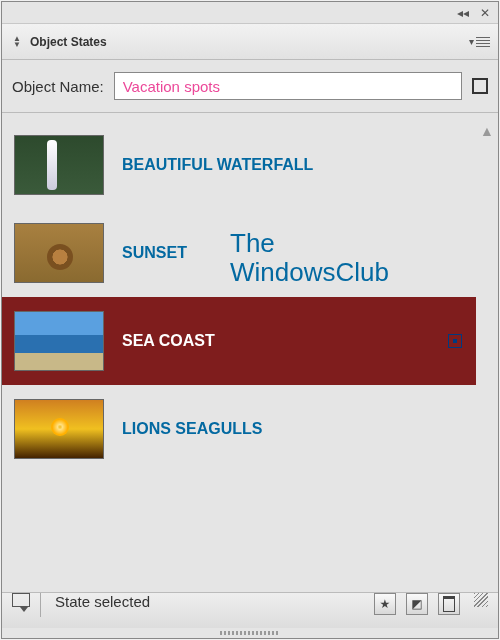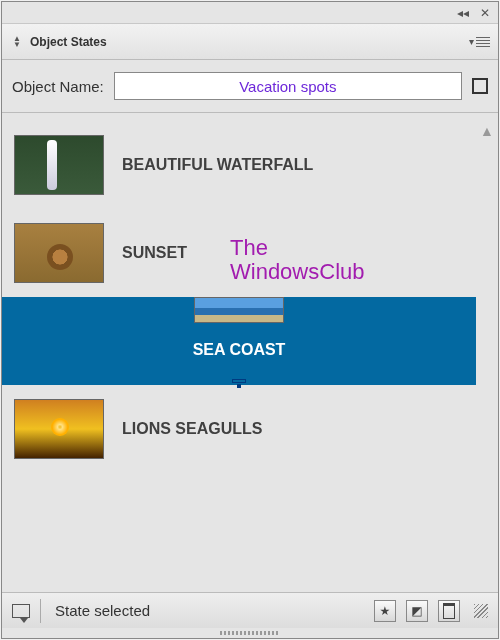--- a/index.html
+++ b/index.html
@@ -50,85 +50,83 @@
   border-bottom: 1px solid #bbb;
 }
 .name-label { font-size: 15px; color:#333; }
 .name-input {
   flex:1;
   height: 28px;
   border: 1px solid #888;
   padding: 0 8px;
   font-size: 15px;
   background:#fff;
-  color:#6d28d9;
-  text-align:center;
+  color:#ec4899;
 }
 .box-icon { width:16px; height:16px; border:2px solid #333; }
 .states-container { display:flex; flex:1; overflow:hidden; }
 .states-list {
   flex:1;
   overflow-y:auto;
   padding: 8px 0;
   background:#e5e5e5;
 }
 .scroll-gutter { width:22px; display:flex; flex-direction:column; align-items:center; padding-top:10px;}
 .scroll-gutter .up { color:#999; font-size:14px; cursor:pointer;}
 .state-item {
   display:flex;
   align-items:center;
   height: 88px;
   padding: 0 12px;
   gap: 18px;
   cursor:pointer;
 }
 .state-item.selected {
-  background: #0369a1;
+  background: #7f1d1d;
   color: #fff;
-  flex-direction: column;
 }
 .thumb {
   width: 90px;
   height: 60px;
   border: 1px solid #666;
   background:#888;
   position:relative;
   overflow:hidden;
 }
 .thumb.waterfall { background: linear-gradient(#2d4a2d, #3a5a3a); }
 .thumb.waterfall::after { content:""; position:absolute; left:32px; top:4px; width:10px; height:50px; background:linear-gradient(#fff,#ccd); border-radius:4px;}
 .thumb.lions { background: linear-gradient(#a88040, #8a6a30); }
 .thumb.lions::after { content:""; position:absolute; left:32px; top:20px; width:26px; height:26px; background:radial-gradient(circle,#b88040 40%, #7a5020 42%); border-radius:50%;}
 .thumb.sea { background: linear-gradient(#5aa0e0 0%, #5aa0e0 40%, #2a70b0 40%, #2a70b0 70%, #c8b888 70%);}
 .thumb.sunset { background: linear-gradient(#d08020 0%, #f0c020 50%, #442200 100%);}
 .thumb.sunset::after { content:""; position:absolute; left:36px; top:18px; width:18px; height:18px; background:radial-gradient(circle,#fff0 0%,#ffe080 20%,#ffb000 60%); border-radius:50%;}
-.state-label { font-weight:bold; font-size:16px; color:#404040; flex:1;}
+.state-label { font-weight:bold; font-size:16px; color:#0369a1; flex:1;}
 .state-item.selected .state-label { color:#fff; }
 .transform-icon { width:18px; height:18px; position:relative; }
 .transform-icon::before { content:""; position:absolute; inset:2px; border:1px solid #003a80; transform:rotate(0deg);}
 .transform-icon::after { content:""; position:absolute; width:4px; height:4px; background:#003a80; left:7px; top:7px;}
 .footer {
   height: 36px;
   border-top: 1px solid #bbb;
   background: linear-gradient(#eee,#ddd);
   display:flex;
-  align-items:center;
+  align-items:flex-start;
   padding: 0 10px;
   gap: 10px;
 }
 .footer .preview { width:18px; height:14px; border:1px solid #555; position:relative; cursor:pointer;}
 .footer .preview::after { content:""; position:absolute; left:7px; bottom:-6px; border-left:4px solid transparent; border-right:4px solid transparent; border-top:5px solid #555;}
 .footer .divider { width:1px; height:24px; background:#aaa;}
 .footer .status { flex:1; font-size:15px; color:#333; padding-left:4px;}
 .footer .btn { width:22px; height:22px; border:1px solid #888; background:linear-gradient(#fafafa,#d8d8d8); display:flex; align-items:center; justify-content:center; cursor:pointer; font-size:12px; color:#444;}
 .footer .trash::before { content:""; width:10px; height:12px; border:1px solid #444; border-top:3px solid #444; display:block;}
 .footer .resize { width:14px; height:14px; background: repeating-linear-gradient(135deg,#888,#888 1px,transparent 1px,transparent 3px); margin-left:4px; cursor:nwse-resize;}
 .drag-grip { height:10px; display:flex; justify-content:center; align-items:center;}
 .drag-grip span { width:60px; height:4px; background: repeating-linear-gradient(90deg,#999,#999 2px,transparent 2px,transparent 4px);}
-.wm { position:absolute; top:236px; left:230px; color:#a21caf; font-size:22px; font-weight:400; line-height:1.1; pointer-events:none; user-select:none;}
+.wm { position:absolute; top:229px; left:230px; color:#0369a1; font-size:26px; font-weight:400; line-height:1.1; pointer-events:none; user-select:none;}
 </style>
 </head>
 <body>
 
 <div class="panel">
 
   <div class="titlebar-top">
     <span class="ctrl">◂◂</span>
     <span class="ctrl">✕</span>
   </div>

